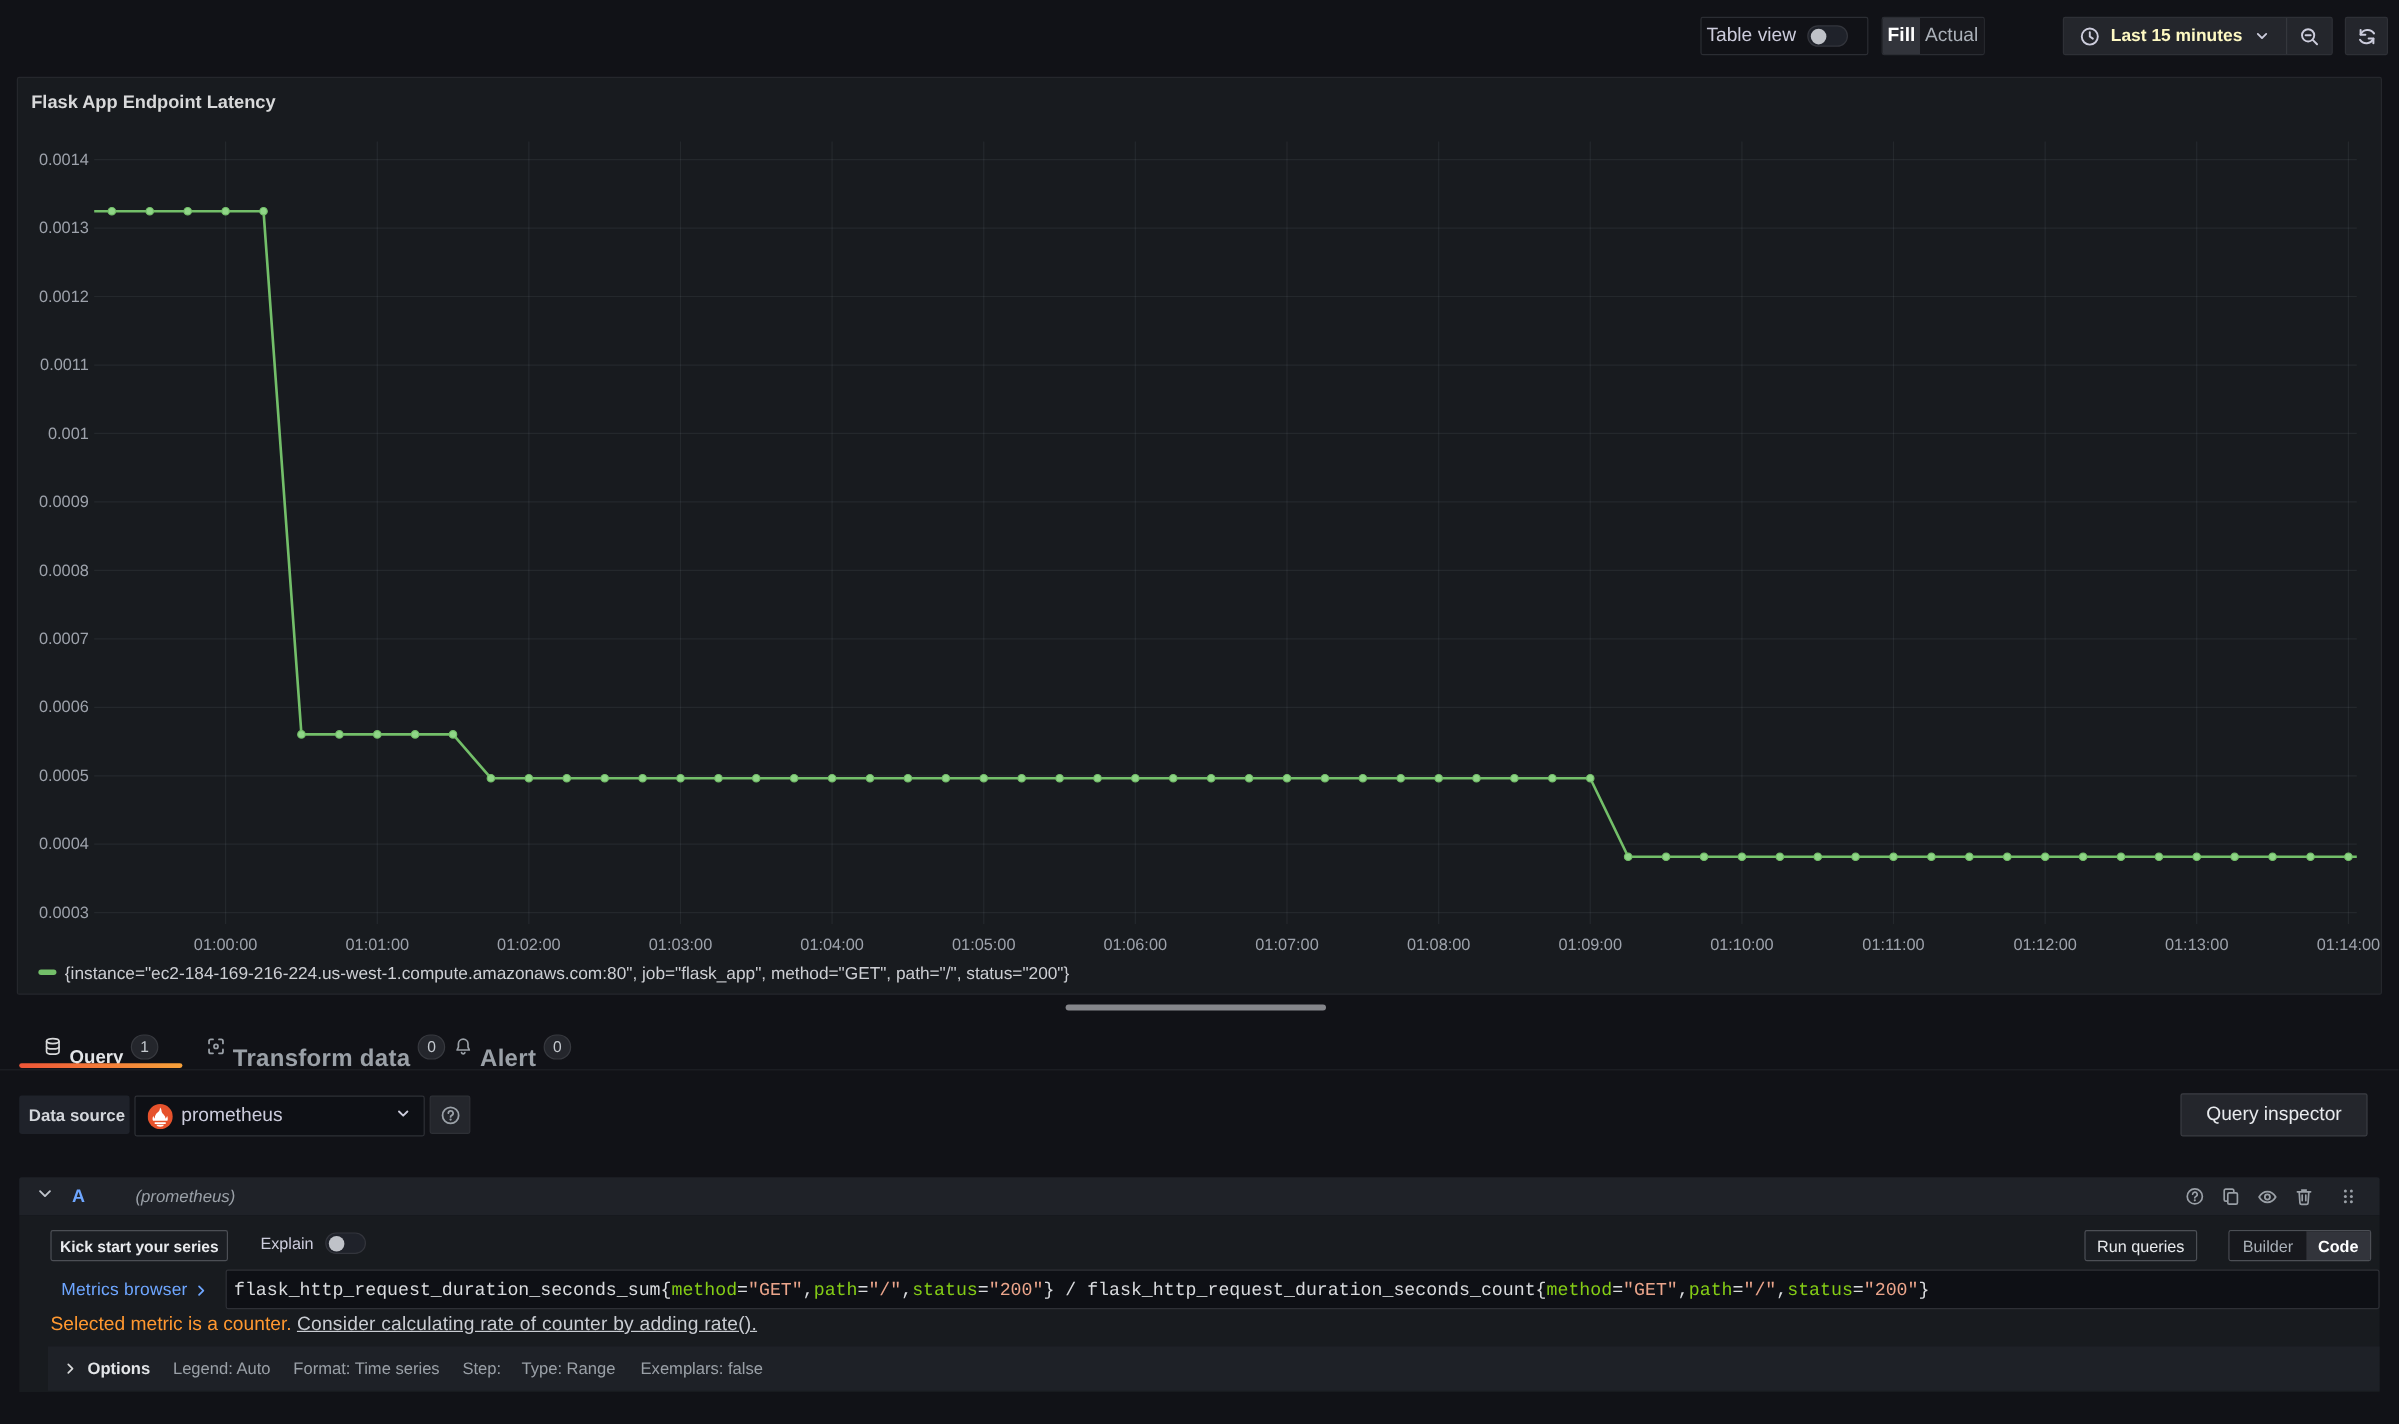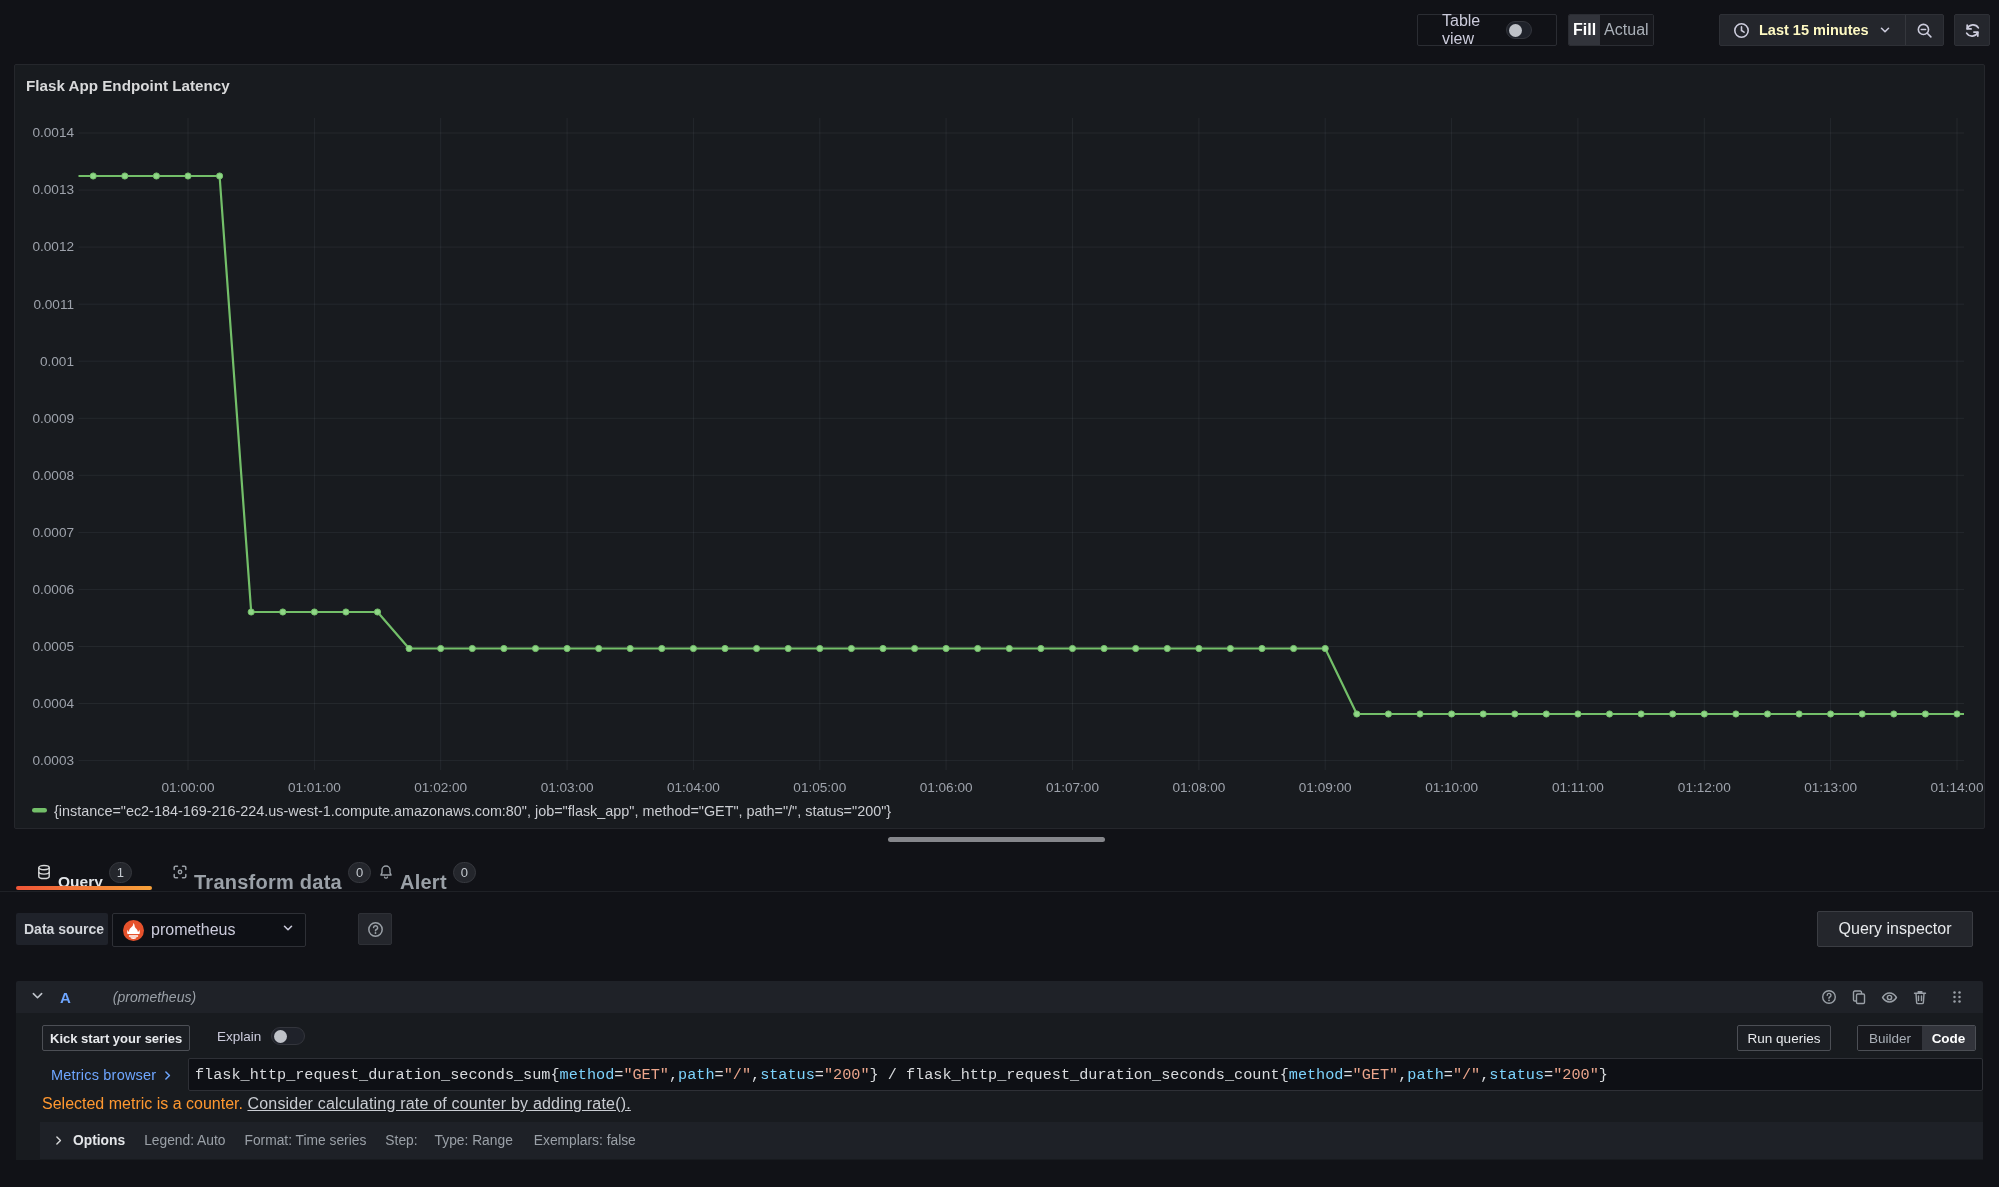--- a/index.html
+++ b/index.html
@@ -1,21 +1,21 @@
 <!DOCTYPE html>
 <html><head><meta charset="utf-8"><style>
 * { margin:0; padding:0; box-sizing:border-box; }
 html,body { width:1999px; height:1187px; background:#111217; overflow:hidden;
   font-family:"Liberation Sans",sans-serif; -webkit-font-smoothing:antialiased; }
 .abs { position:absolute; }
 #root { position:relative; width:1999px; height:1187px; background:#111217; }
 
 
 .tv-box { left:1417px; top:14px; width:140px; height:32px; border:1px solid #2b2d33; border-radius:2px;
-  display:flex; align-items:center; padding:0 24px; gap:9px; }
+  display:flex; align-items:center; padding:0 4px; gap:9px; }
 .tv-box span { color:#ccccdc; font-size:16px; }
 .toggle { width:34px; height:18px; border-radius:9px; background:#1f222a; border:1px solid #33353c; position:relative; }
 .toggle i { position:absolute; left:2px; top:1.7px; width:13px; height:13px; border-radius:50%; background:#bfc2c8; }
 .seg { left:1568px; top:14px; height:32px; border:1px solid #2b2d33; border-radius:2px; display:flex; overflow:hidden; }
 .seg .opt { display:flex; align-items:center; justify-content:center; font-size:16px; color:#aab0b8; padding:0 4px; background:#17181d; }
 .seg .opt.on { background:#32343b; color:#fff; font-weight:700; }
 .tp { left:1719px; top:14px; height:32px; background:#24262c; border:1px solid #2e3036; border-radius:2px; display:flex; align-items:center; }
 .tp .main { display:flex; align-items:center; gap:9px; padding:0 13px; height:100%; }
 .tp .main b { color:#fef9c3; font-size:14.5px; font-weight:700; }
 .tp .zo { width:38px; height:100%; border-left:1px solid #35373d; display:flex; align-items:center; justify-content:center; }
@@ -37,21 +37,21 @@
 .tab .txt.t2 { font-size:20px; letter-spacing:.25px;font-weight:bold; }
 .tab .txt.on { color:#e3e5e8; font-weight:700; }
 .badge { min-width:23px; height:21px; padding:0 7px; border-radius:11px; background:#24262c; border:1px solid #37393f;
   color:#c4c9cf; font-size:13px; display:flex; align-items:center; justify-content:center; }
 .tabline { left:16px; top:886px; width:136px; height:4px; border-radius:2px;
   background:linear-gradient(90deg,#ef5537 0%,#f7a13a 100%); }
 
 
 .ds-label { left:16px; top:913px; width:92px; height:32px; background:#1f222a; border-radius:2px;
   display:flex; align-items:center; padding-left:8px; color:#d3d6db; font-size:14px; font-weight:700; }
-.ds-sel { left:112px; top:913px; width:194px; height:32px; background:#0e1015; border:1px solid #2e3036; border-radius:2px;
+.ds-sel { left:112px; top:913px; width:242px; height:32px; background:#0e1015; border:1px solid #2e3036; border-radius:2px;
   display:flex; align-items:center; padding:16px 10px; gap:9px; }
 .ds-sel span { color:#ccccdc; font-size:16px; }
 .ds-sel { gap:7px; }
 .ds-sel .chev { margin-left:auto; }
 .ds-help { left:358px; top:913px; width:34px; height:32px; background:#24262c; border:1px solid #2e3036; border-radius:2px;
   display:flex; align-items:center; justify-content:center; }
 .qo-bar { left:396px; top:913px; width:1416px; height:32px; background:#191c21; display:flex; align-items:center; padding:0 12px; }
 .qo-bar .qo { color:#6ea6ff; font-size:15.5px; font-weight:500; letter-spacing:.3px; }
 .qo-bar .meta { color:#9aa0a7; font-size:14px; }
 .qi-btn { left:1817px; top:911px; width:156px; height:36px; background:#24262c; border:1px solid #3b3d43; border-radius:2px;
@@ -74,21 +74,21 @@
 .bc { left:1857px; top:1025px; height:26px; border:1px solid #4c4f55; border-radius:2px; display:flex; overflow:hidden; }
 .bc .opt { display:flex; align-items:center; justify-content:center; font-size:13.5px; color:#aab0b8; background:#17181d; }
 .bc .opt.b { width:64px; }
 .bc .opt.c { width:53px; }
 .bc .opt.on { background:#32343b; color:#fff; font-weight:700; }
 
 .mb { left:51px; top:1067px; color:#6ea6ff; font-size:14.5px; font-weight:500; letter-spacing:.2px; display:flex; gap:5px; align-items:center; }
 .qfield { left:188px; top:1058px; width:1795px; height:33px; background:#0e1015; border:1px solid #2e3036; border-radius:2px;
   display:flex; align-items:center; padding-left:6px; }
 .qcode { font-family:"Liberation Mono",monospace; font-size:15.2px; color:#d9dbde; white-space:pre; }
-.qcode .lbl { color:#7dd3fc; }
+.qcode .lbl { color:#84cc16; }
 .qcode .str { color:#eba58b; }
 
 .warn { left:42px; top:1095px; font-size:16px; color:#ff9830; }
 .warn a { color:#c9ccd2; text-decoration:underline; letter-spacing:.2px; }
 
 .optrow { left:40px; top:1122px; width:1943px; height:37px; background:#1e2127; display:flex; align-items:center; }
 .optrow b { color:#e3e5e8; font-size:13.8px; font-weight:700; }
 .optrow span { color:#9aa0a7; font-size:13.8px; }
 </style></head><body>
 <div id="root">

